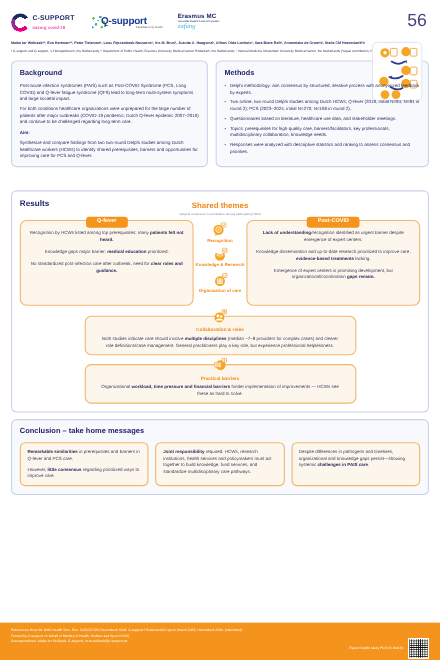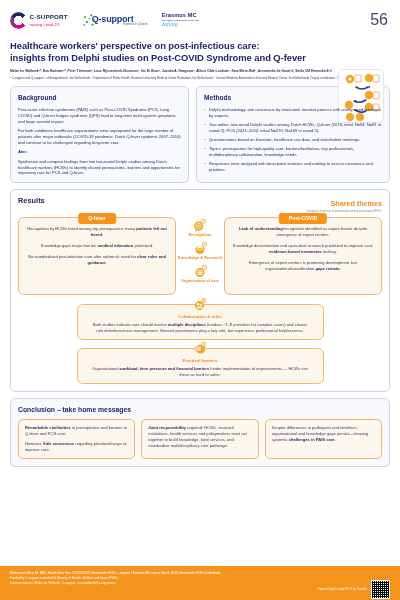--- a/index.html
+++ b/index.html
@@ -87,27 +87,27 @@
 
   .methods-illus {
     position: absolute; right: 5px; top: -18px;
     width: 46px; height: 54px; border-radius: 5px;
     background: #ffffff; border: 0.7px solid #e2e8f3;
     overflow: hidden;
   }
 
   
   .results {
-    margin-top: 6px;
+    margin-top: 21px;
     border: 0.7px solid #c9d4ea; border-radius: 5px;
     background: #ffffff; padding: 6px 7px 7px 7px;
     position: relative;
   }
   .results > h2 { font-size: 7.4px; color: #21256b; }
-  .shared-head { text-align: right; margin-top: -8px; }
+  .shared-head { text-align: center; margin-top: -8px; }
   .shared-title { font-size: 7.2px; font-weight: bold; color: #f08a1d; }
   .shared-sub { font-size: 2.7px; color: #8a8aa8; margin-top: 0.5px; }
 
   .cols { display: flex; align-items: flex-start; margin-top: 3px; gap: 0; }
   .side-card {
     border: 0.7px solid #f3b66a; border-radius: 6px;
     background: #fdf6ec; padding: 8px 6px 6px 6px;
     position: relative; text-align: center; flex: 0 0 158px;
     min-height: 78px;
   }
@@ -213,24 +213,20 @@
           <div class="e1">Erasmus MC</div>
           <div class="e2">Universitair Medisch Centrum Rotterdam</div>
           <div class="e3">zafung</div>
         </div>
       </div>
 
     </div>
 
     <div class="page-num">56</div>
 
-    <div class="title">
-      <div>Healthcare workers' perspective on post-infectious care:</div>
-      <div>insights from Delphi studies on Post-COVID Syndrome and Q-fever</div>
-    </div>
     <div class="authors">Maike ter Wolbeekᵃ*, Eva Hartmanᵃ*, Peter Tielemanᵃ, Lous Rijssenbeek-Nouwensᵃ, Iris M. Brusᵇ, Juanita A. Haagsmaᵇ, Alfons Olde Loohuisᵃ, Sara Biere-Rafiᶜ, Annemieke de Grootᵃ#, Stella CM Heemskerkᵇ#</div>
     <div class="affil">ᵃ C-support and Q-support, 's-Hertogenbosch, the Netherlands; ᵇ Department of Public Health, Erasmus University Medical Center Rotterdam, the Netherlands; ᶜ Internal Medicine Amsterdam University Medical Center, the Netherlands (*equal contribution; #equal contribution)</div>
   </div>
 
   <div class="main">
 
     <div class="row2">
 
       <div class="panel bg-panel">
         <h2>Background</h2>

